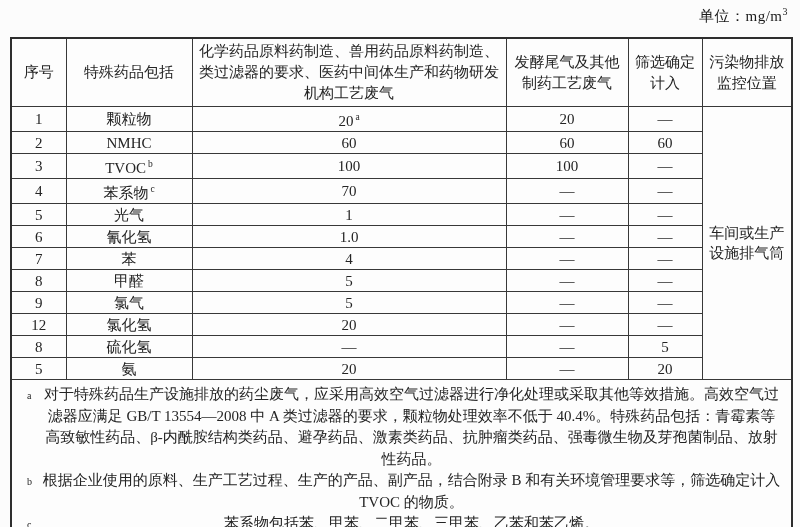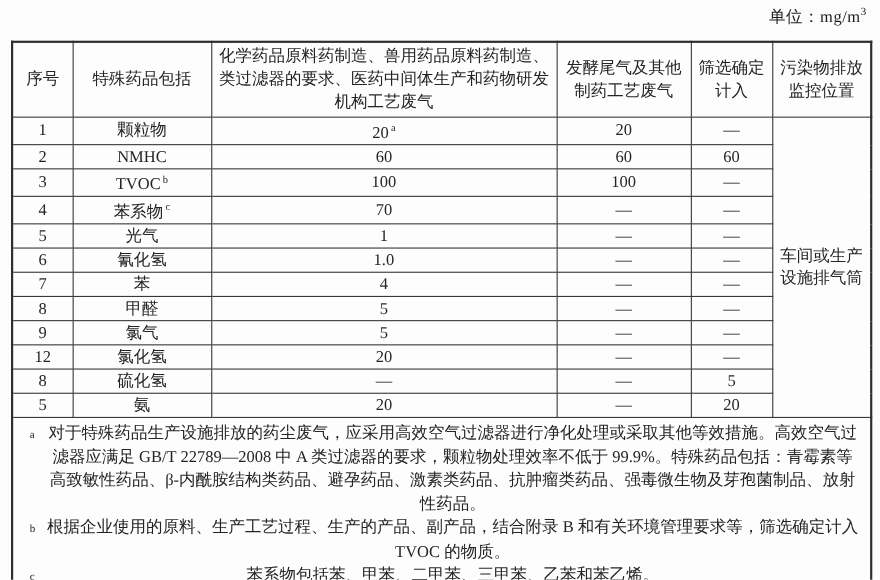--- a/index.html
+++ b/index.html
@@ -181,19 +181,19 @@
         <td>5</td>
         <td>氨</td>
         <td>20</td>
         <td>—</td>
         <td>20</td>
       </tr>
     </tbody>
   <tbody>
     <tr>
       <td class="footnotes-cell" colspan="6" id="footnotes-cell">
-          <div class="footnote"><sup class="fn-marker">a</sup><span>对于特殊药品生产设施排放的药尘废气，应采用高效空气过滤器进行净化处理或采取其他等效措施。高效空气过滤器应满足 GB/T 22789—2008 中 A 类过滤器的要求，颗粒物处理效率不低于 99.9%。特殊药品包括：青霉素等高致敏性药品、β-内酰胺结构类药品、避孕药品、激素类药品、抗肿瘤类药品、强毒微生物及芽孢菌制品、放射性药品。</span></div>
+          <div class="footnote"><sup class="fn-marker">a</sup><span>对于特殊药品生产设施排放的药尘废气，应采用高效空气过滤器进行净化处理或采取其他等效措施。高效空气过滤器应满足 GB/T 13554—2008 中 A 类过滤器的要求，颗粒物处理效率不低于 40.4%。特殊药品包括：青霉素等高致敏性药品、β-内酰胺结构类药品、避孕药品、激素类药品、抗肿瘤类药品、强毒微生物及芽孢菌制品、放射性药品。</span></div>
           <div class="footnote"><sup class="fn-marker">b</sup><span>根据企业使用的原料、生产工艺过程、生产的产品、副产品，结合附录 B 和有关环境管理要求等，筛选确定计入 TVOC 的物质。</span></div>
           <div class="footnote"><sup class="fn-marker">c</sup><span>苯系物包括苯、甲苯、二甲苯、三甲苯、乙苯和苯乙烯。</span></div>
         </td>
     </tr>
   </tbody>
 </table>
 
 </body></html>

